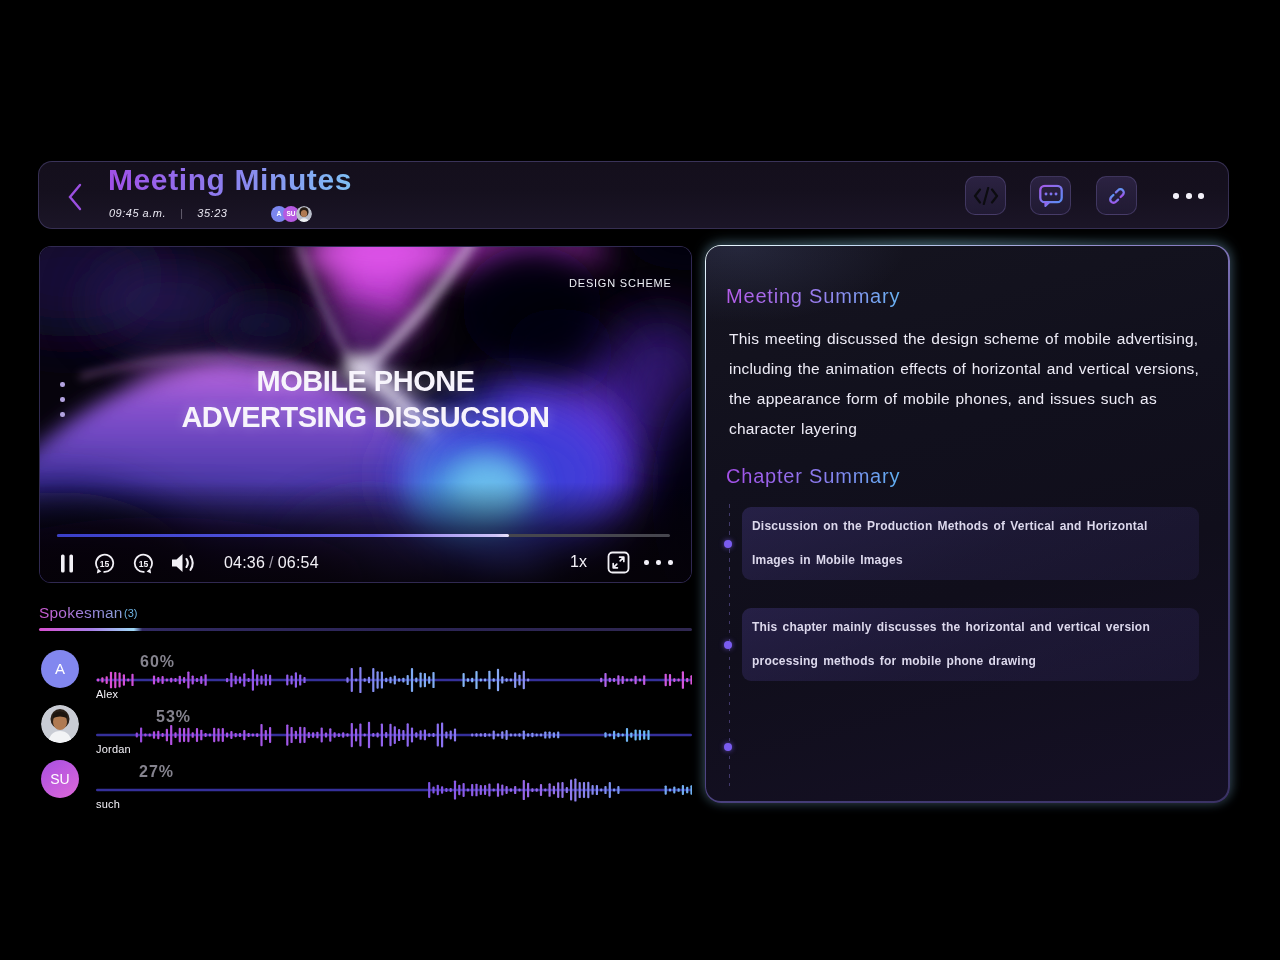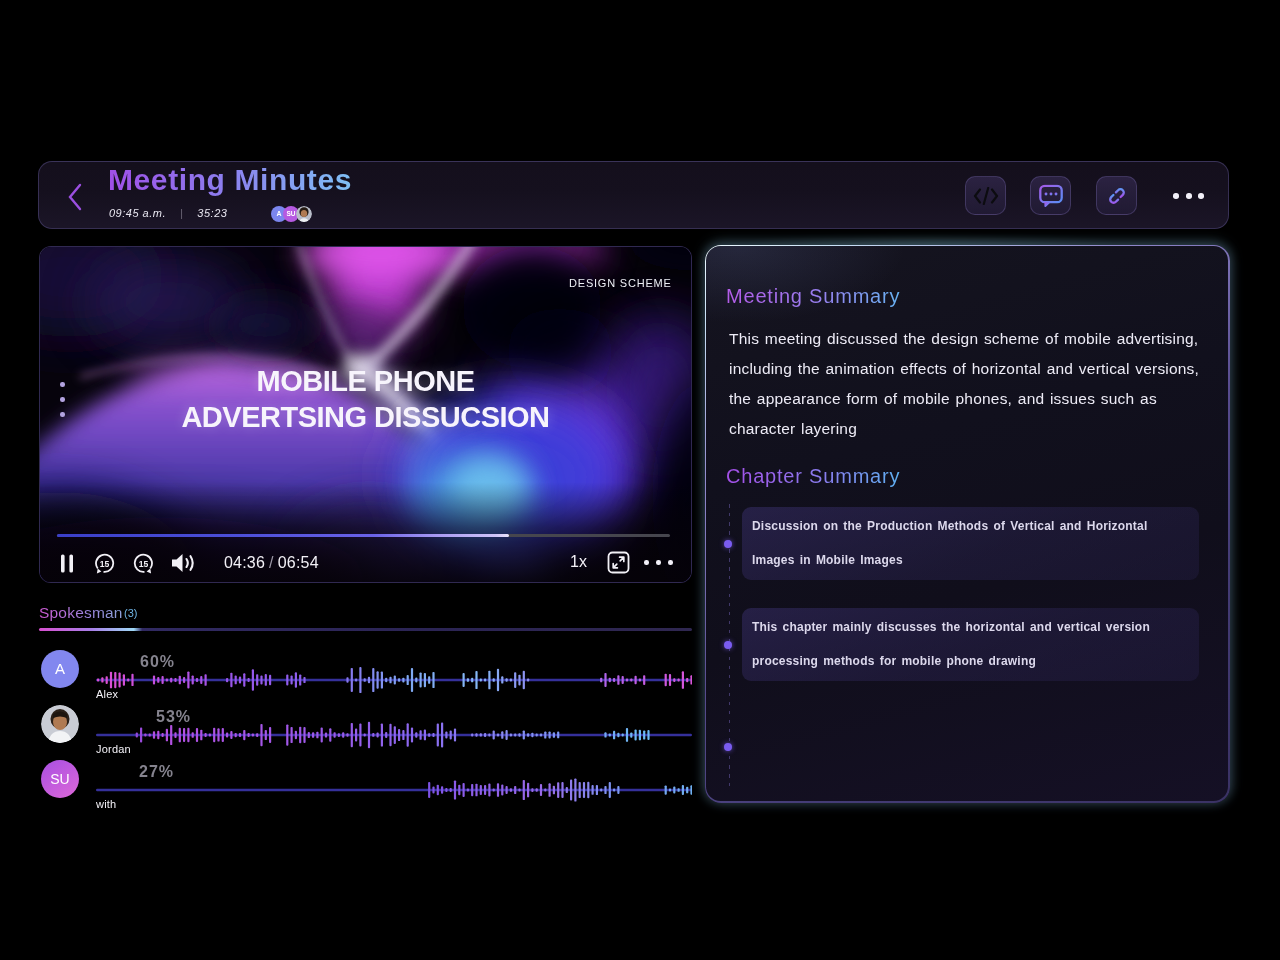--- a/index.html
+++ b/index.html
@@ -525,21 +525,21 @@
         <rect x="534.2" y="19.4" width="2.2" height="5.3" rx="0.9"></rect>
         <rect x="538.5" y="16.5" width="2.2" height="11.0" rx="0.9"></rect>
         <rect x="542.8" y="16.7" width="2.2" height="10.6" rx="0.9"></rect>
         <rect x="547.1" y="17.4" width="2.2" height="9.2" rx="0.9"></rect>
         <rect x="551.4" y="17.1" width="2.2" height="9.9" rx="0.9"></rect>
       </g>
   </svg>
 </div>
 <div class="spkrow" style="top:760px;">
   <div class="spkav" style="background:linear-gradient(145deg,#a84fe2,#dd68d8); font-size:14px;">SU</div>
-  <div class="spkname">with</div>
+  <div class="spkname">such</div>
     <div class="spkpct" style="left:98px;text-align:center;">27%</div>
   <svg class="wave" width="596" height="44" viewBox="0 0 596 44">
     <defs>
         <linearGradient id="wg3" gradientUnits="userSpaceOnUse" x1="0" y1="0" x2="596" y2="0">
       <stop offset="0" stop-color="#3c30c0"></stop>
           <stop offset="0.5" stop-color="#6a48e0"></stop>
           <stop offset="0.6" stop-color="#8a5ae8"></stop>
           <stop offset="0.75" stop-color="#9a6ae8"></stop>
           <stop offset="0.88" stop-color="#7a9af2"></stop>
           <stop offset="1" stop-color="#6fb0f0"></stop>

